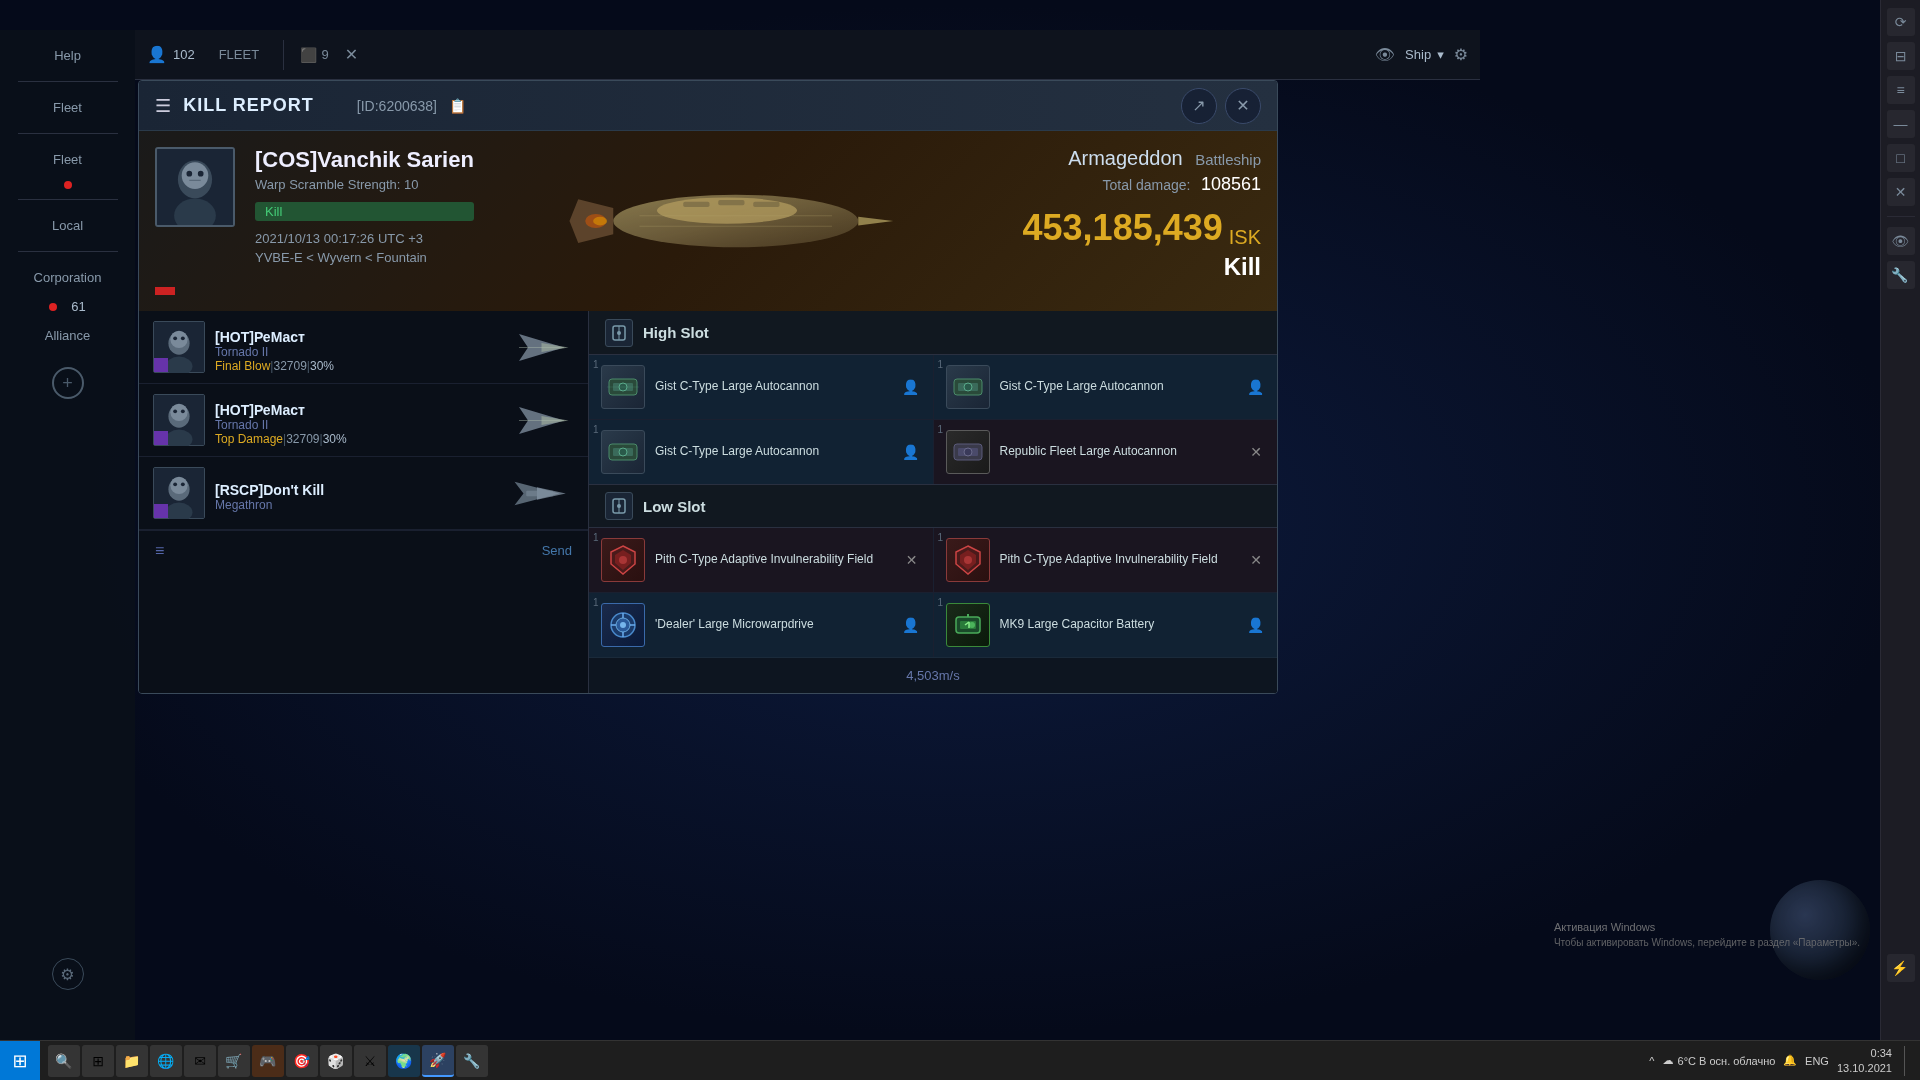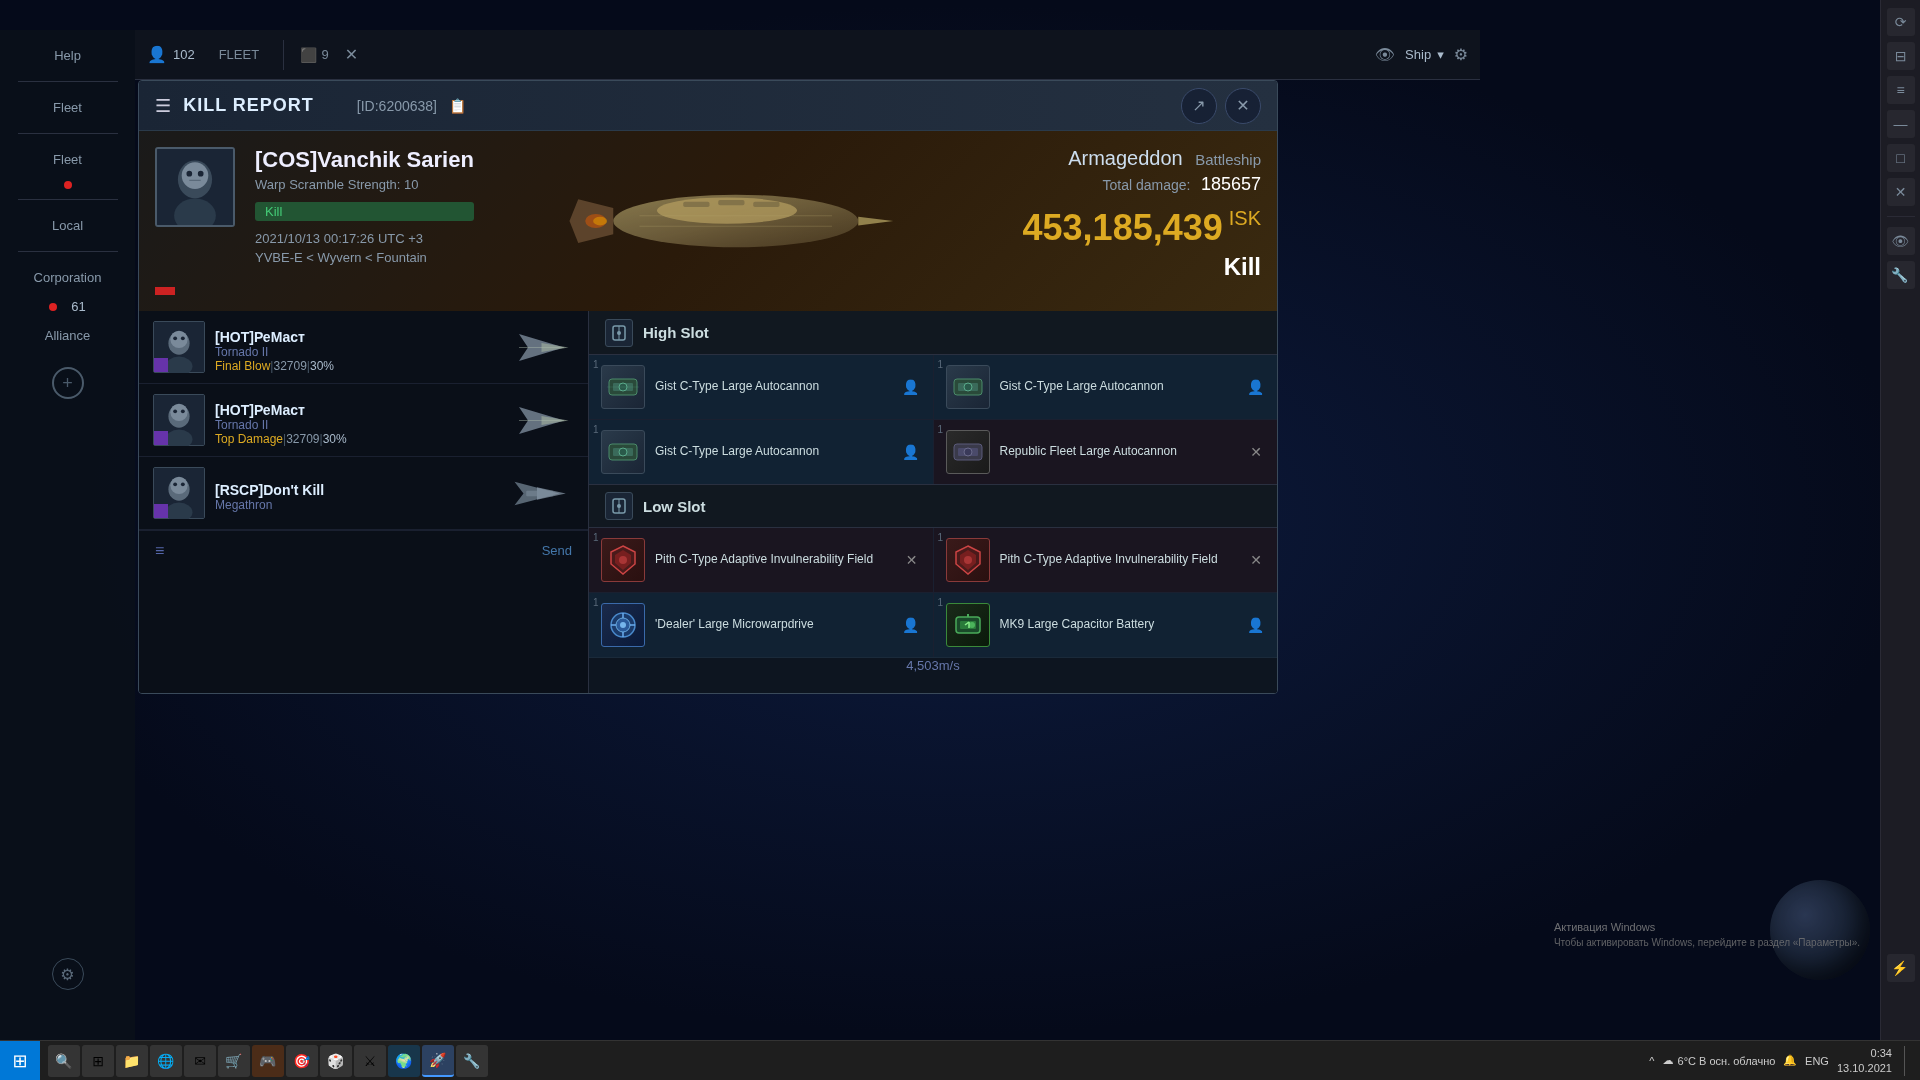--- a/index.html
+++ b/index.html
@@ -638,20 +638,21 @@
     .low-slots-section {
       border-top: 1px solid #2a3040;
     }
 
     
     .speed-bar {
       height: 36px;
       background: #0d1520;
       border-top: 1px solid #1a2a3a;
       display: flex;
+      align-items: center;
       justify-content: center;
       gap: 8px;
     }
     .speed-label {
       color: #6677aa;
       font-size: 13px;
     }
 
     
     .planet {
@@ -811,23 +812,23 @@
       </svg>
     </div>
 
     <div class="kill-stats">
       <div style="text-align:right;">
         <span class="ship-type">Armageddon</span>
         <span class="ship-class" style="margin-left:8px;">Battleship</span>
       </div>
       <div style="text-align:right;">
         <span class="total-dmg-label">Total damage:</span>
-        <span class="total-dmg-value" style="margin-left:6px;">185657</span>
-      </div>
-      <div style="display:flex; align-items:flex-start; justify-content:flex-end; margin-top:8px;">
+        <span class="total-dmg-value" style="margin-left:6px;">108561</span>
+      </div>
+      <div style="display:flex; align-items:flex-end; justify-content:flex-end; margin-top:8px;">
         <span class="isk-value">453,185,439</span>
         <span class="isk-label">ISK</span>
       </div>
       <div class="kill-label">Kill</div>
     </div>
   </div>
 
   <div class="modal-bottom">
 
     <div class="participants-panel">

